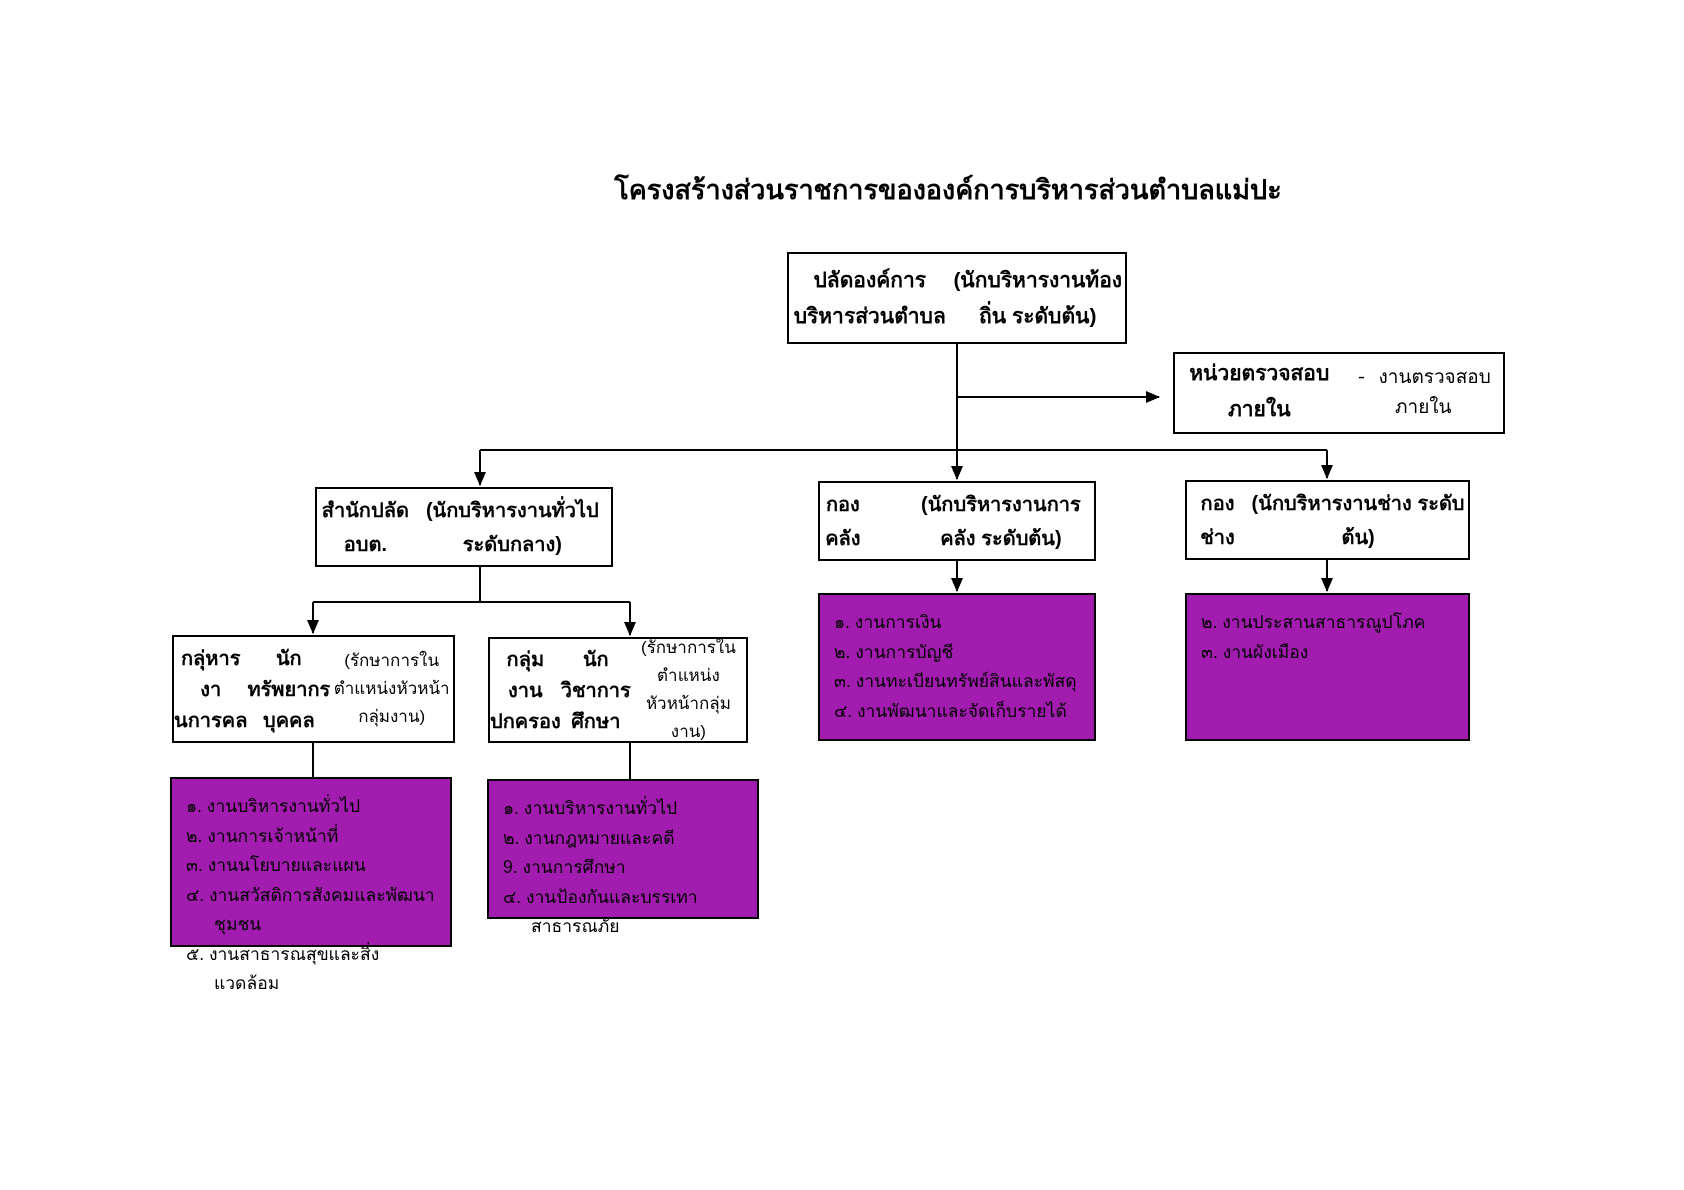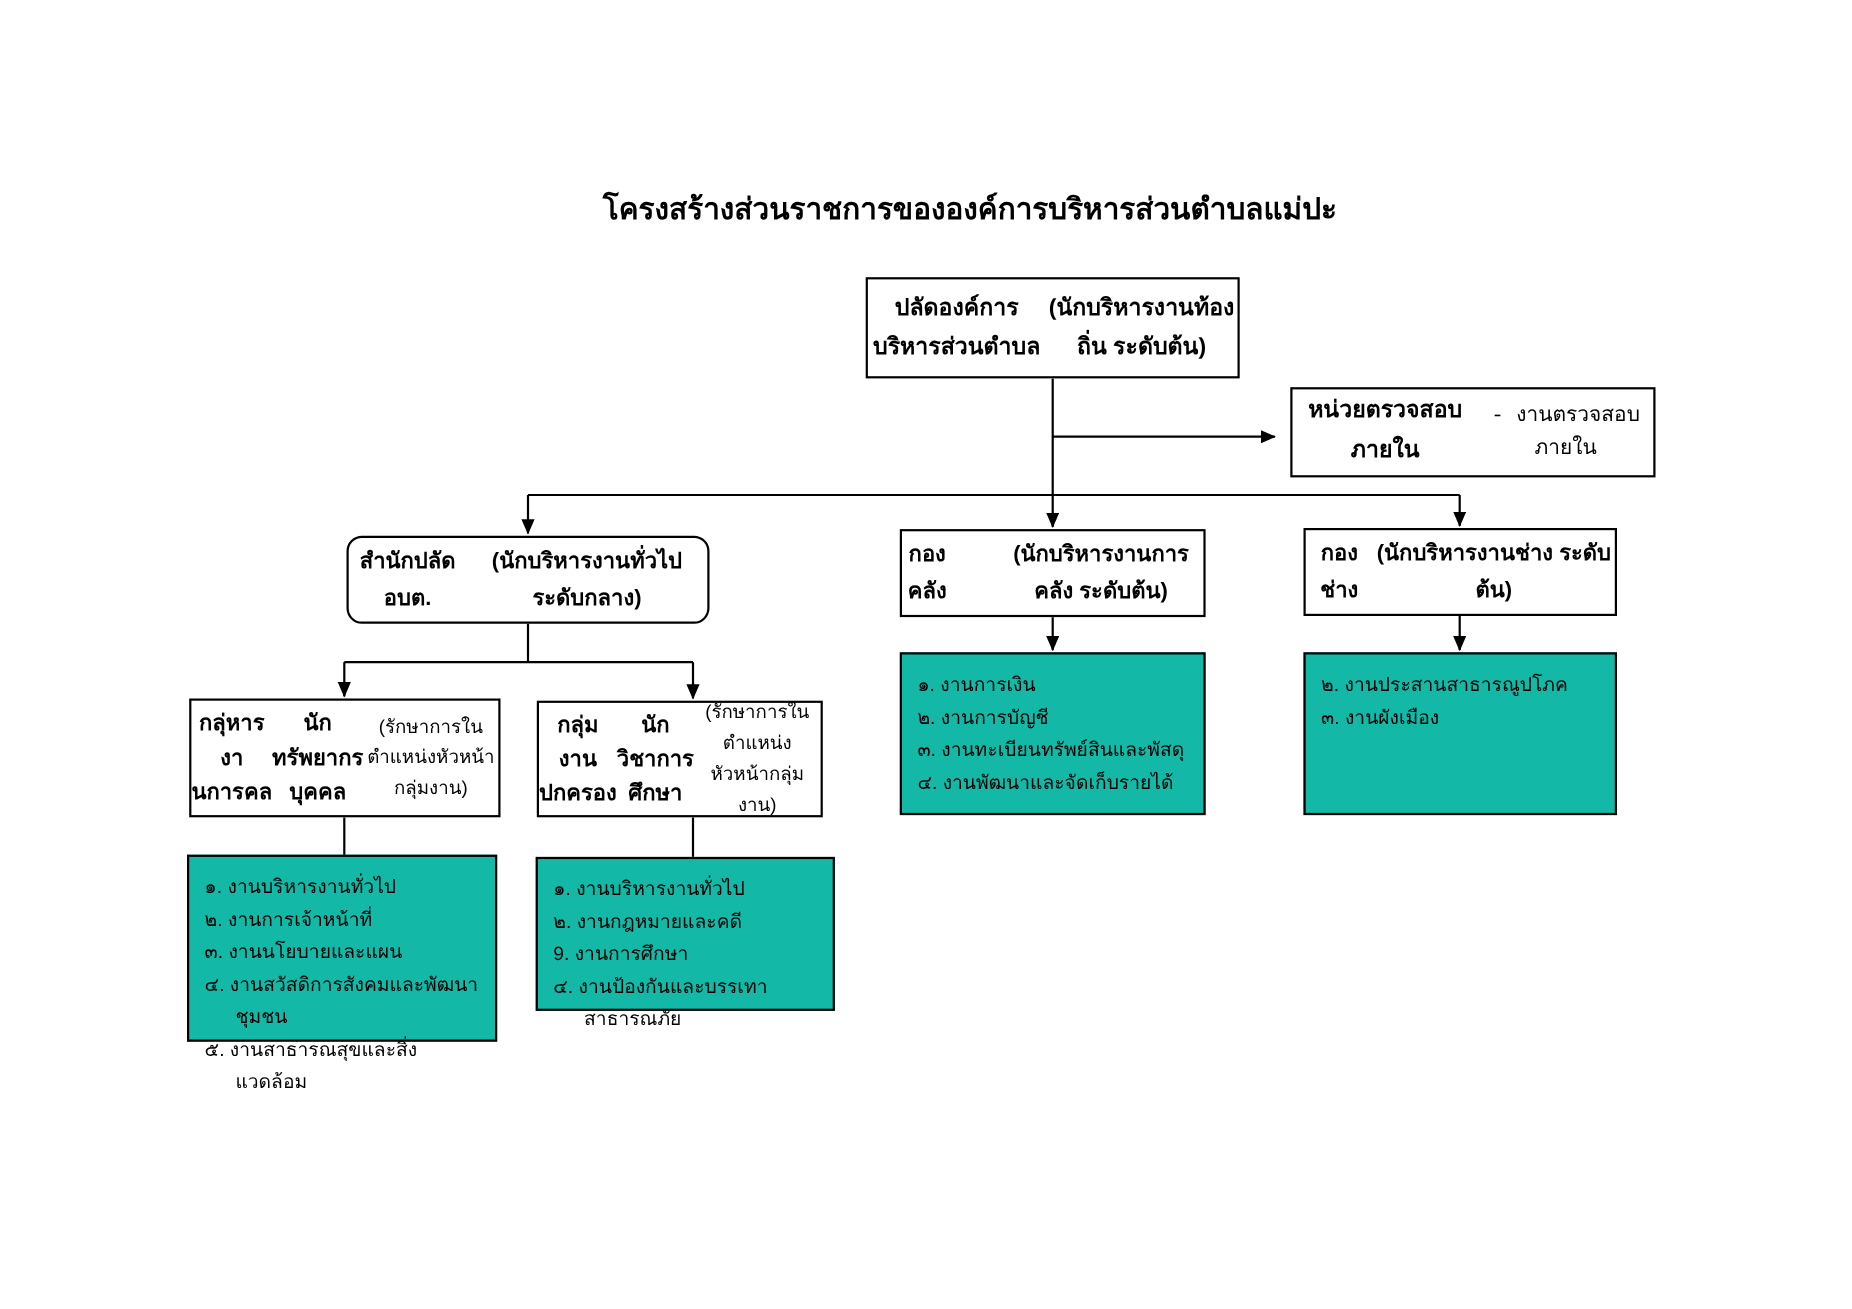--- a/index.html
+++ b/index.html
@@ -9,36 +9,36 @@
     height: 1190px;
     background: #ffffff;
     color: #000;
     font-family: "Liberation Sans", "DejaVu Sans", sans-serif;
     overflow: hidden;
   }
   .connectors { position: absolute; left: 0; top: 0; }
   .chart-title {
     position: absolute;
     left: 548px; top: 168px; width: 800px;
-    text-align: left;
+    text-align: center;
     font-size: 27px; font-weight: bold;
   }
   .box {
     position: absolute;
     border: 2px solid #000;
     background: #fff;
     box-sizing: border-box;
     display: flex; flex-direction: row;
     justify-content: center; align-items: center;
     text-align: center;
   }
   .listbox {
     position: absolute;
     border: 2px solid #000;
-    background: #14b8a6;
+    background: #a21caf;
     box-sizing: border-box;
     padding: 13px 8px 8px 14px;
     text-align: left;
   }
   .li {
     white-space: pre-line;
     padding-left: 28px;
     text-indent: -28px;
     font-size: 17.5px;
     line-height: 29.5px;
@@ -90,21 +90,21 @@
   <div class="box b fs21" style="left:787px; top:252px; width:340px; height:92px;">
     <div>ปลัดองค์การบริหารส่วนตำบล</div>
     <div>(นักบริหารงานท้องถิ่น ระดับต้น)</div>
   </div>
 
   <div class="box" style="left:1173px; top:352px; width:332px; height:82px;font-family:Liberation Mono, monospace;">
     <div class="b fs21">หน่วยตรวจสอบภายใน</div>
     <div class="fs19">- งานตรวจสอบภายใน</div>
   </div>
 
-  <div class="box b fs20" style="left:315px; top:487px; width:330px; height:80px;border-radius:14px;">
+  <div class="box b fs20" style="left:315px; top:487px; width:298px; height:80px;">
     <div>สำนักปลัด อบต.</div>
     <div>(นักบริหารงานทั่วไป ระดับกลาง)</div>
   </div>
 
   <div class="box b fs20" style="left:818px; top:481px; width:278px; height:80px;gap:42px;">
     <div>กองคลัง</div>
     <div>(นักบริหารงานการคลัง ระดับต้น)</div>
   </div>
 
   <div class="box b fs20" style="left:1185px; top:480px; width:285px; height:80px;">

